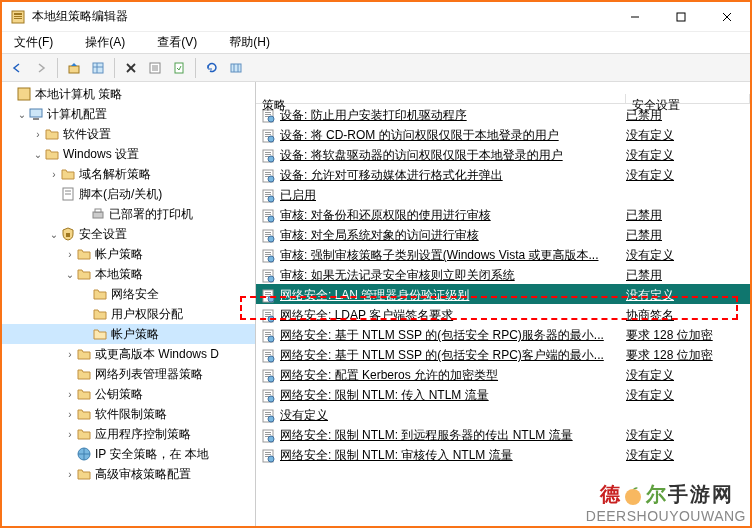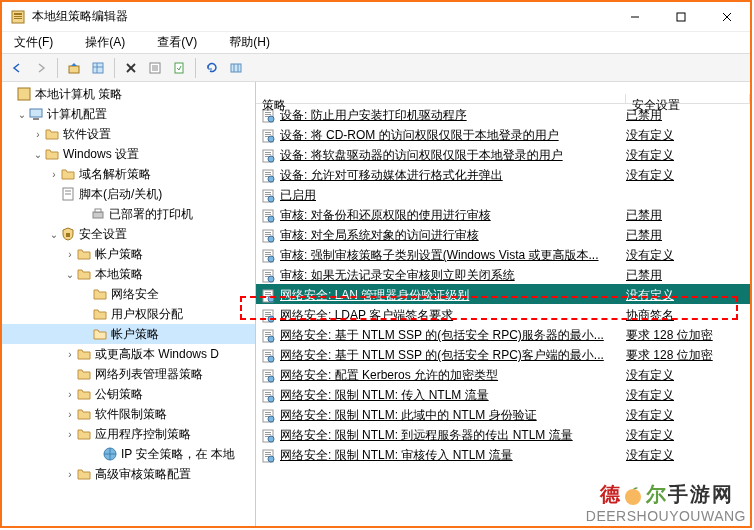--- a/index.html
+++ b/index.html
@@ -297,21 +297,21 @@
       </div>
       <div class="tree-item" style="padding-left:62px">
         <span class="exp">›</span>
         <span class="ticon">
             <svg width="16" height="16">
               <path d="M2 4 L6 4 L7 6 L14 6 L14 13 L2 13 Z" fill="#f4d68a" stroke="#c09040"></path>
             </svg>
           </span>
         <span>应用程序控制策略</span>
       </div>
-      <div class="tree-item" style="padding-left:100px">
+      <div class="tree-item" style="padding-left:74px">
         <span class="ticon">
             <svg width="16" height="16">
               <circle cx="8" cy="8" r="6" fill="#7ab8e0" stroke="#4080b0"></circle>
               <path d="M8 2 L8 14 M2 8 L14 8" stroke="#4080b0"></path>
             </svg>
           </span>
         <span>IP 安全策略，在 本地</span>
       </div>
       <div class="tree-item" style="padding-left:62px">
         <span class="exp">›</span>
@@ -527,21 +527,20 @@
           <div class="list-row">
             <span class="picon">
               <svg width="16" height="16">
                 <rect x="3" y="2" width="10" height="12" fill="#fff" stroke="#999"></rect>
                 <rect x="5" y="4" width="6" height="1" fill="#999"></rect>
                 <rect x="5" y="6" width="6" height="1" fill="#999"></rect>
                 <rect x="5" y="8" width="6" height="1" fill="#999"></rect>
                 <circle cx="11" cy="11" r="3" fill="#7ab8e0" stroke="#4070a0"></circle>
               </svg>
             </span>
-            <span class="ptext">网络安全: 限制 NTLM: 此域中的 NTLM 身份验证</span>
             <span class="psetting">没有定义</span>
           </div>
           <div class="list-row">
             <span class="picon">
               <svg width="16" height="16">
                 <rect x="3" y="2" width="10" height="12" fill="#fff" stroke="#999"></rect>
                 <rect x="5" y="4" width="6" height="1" fill="#999"></rect>
                 <rect x="5" y="6" width="6" height="1" fill="#999"></rect>
                 <rect x="5" y="8" width="6" height="1" fill="#999"></rect>
                 <circle cx="11" cy="11" r="3" fill="#7ab8e0" stroke="#4070a0"></circle>

